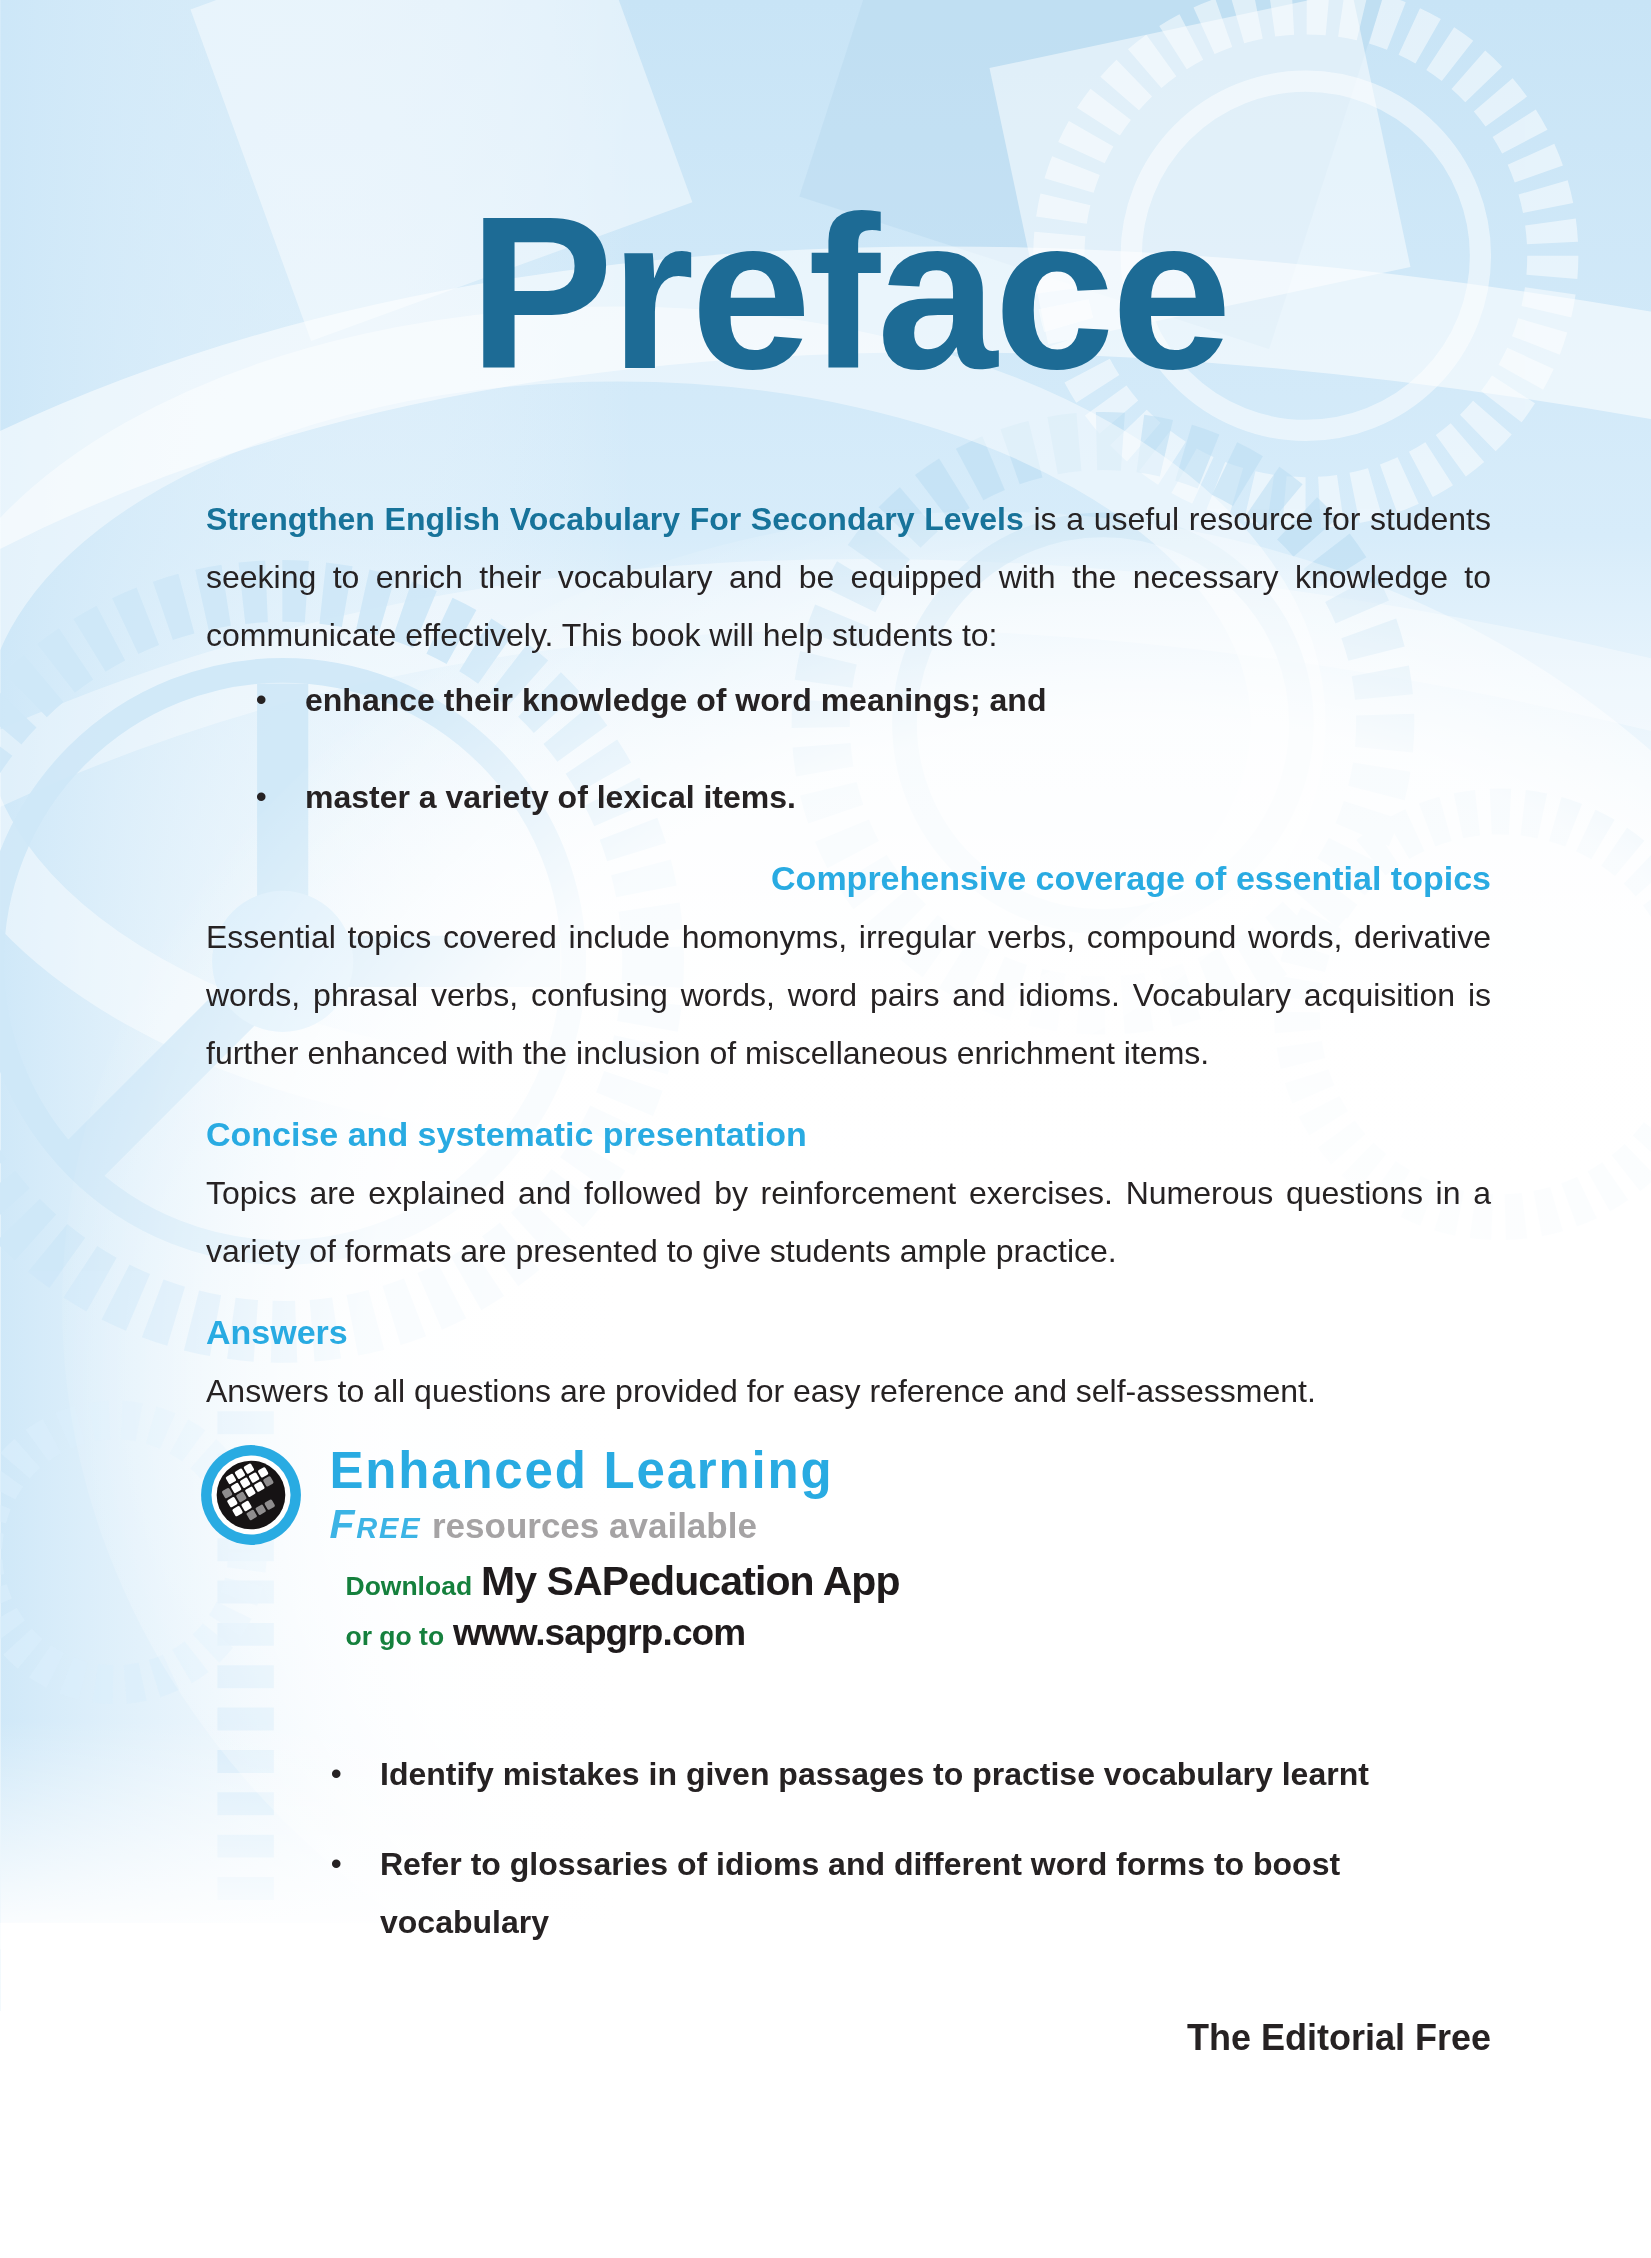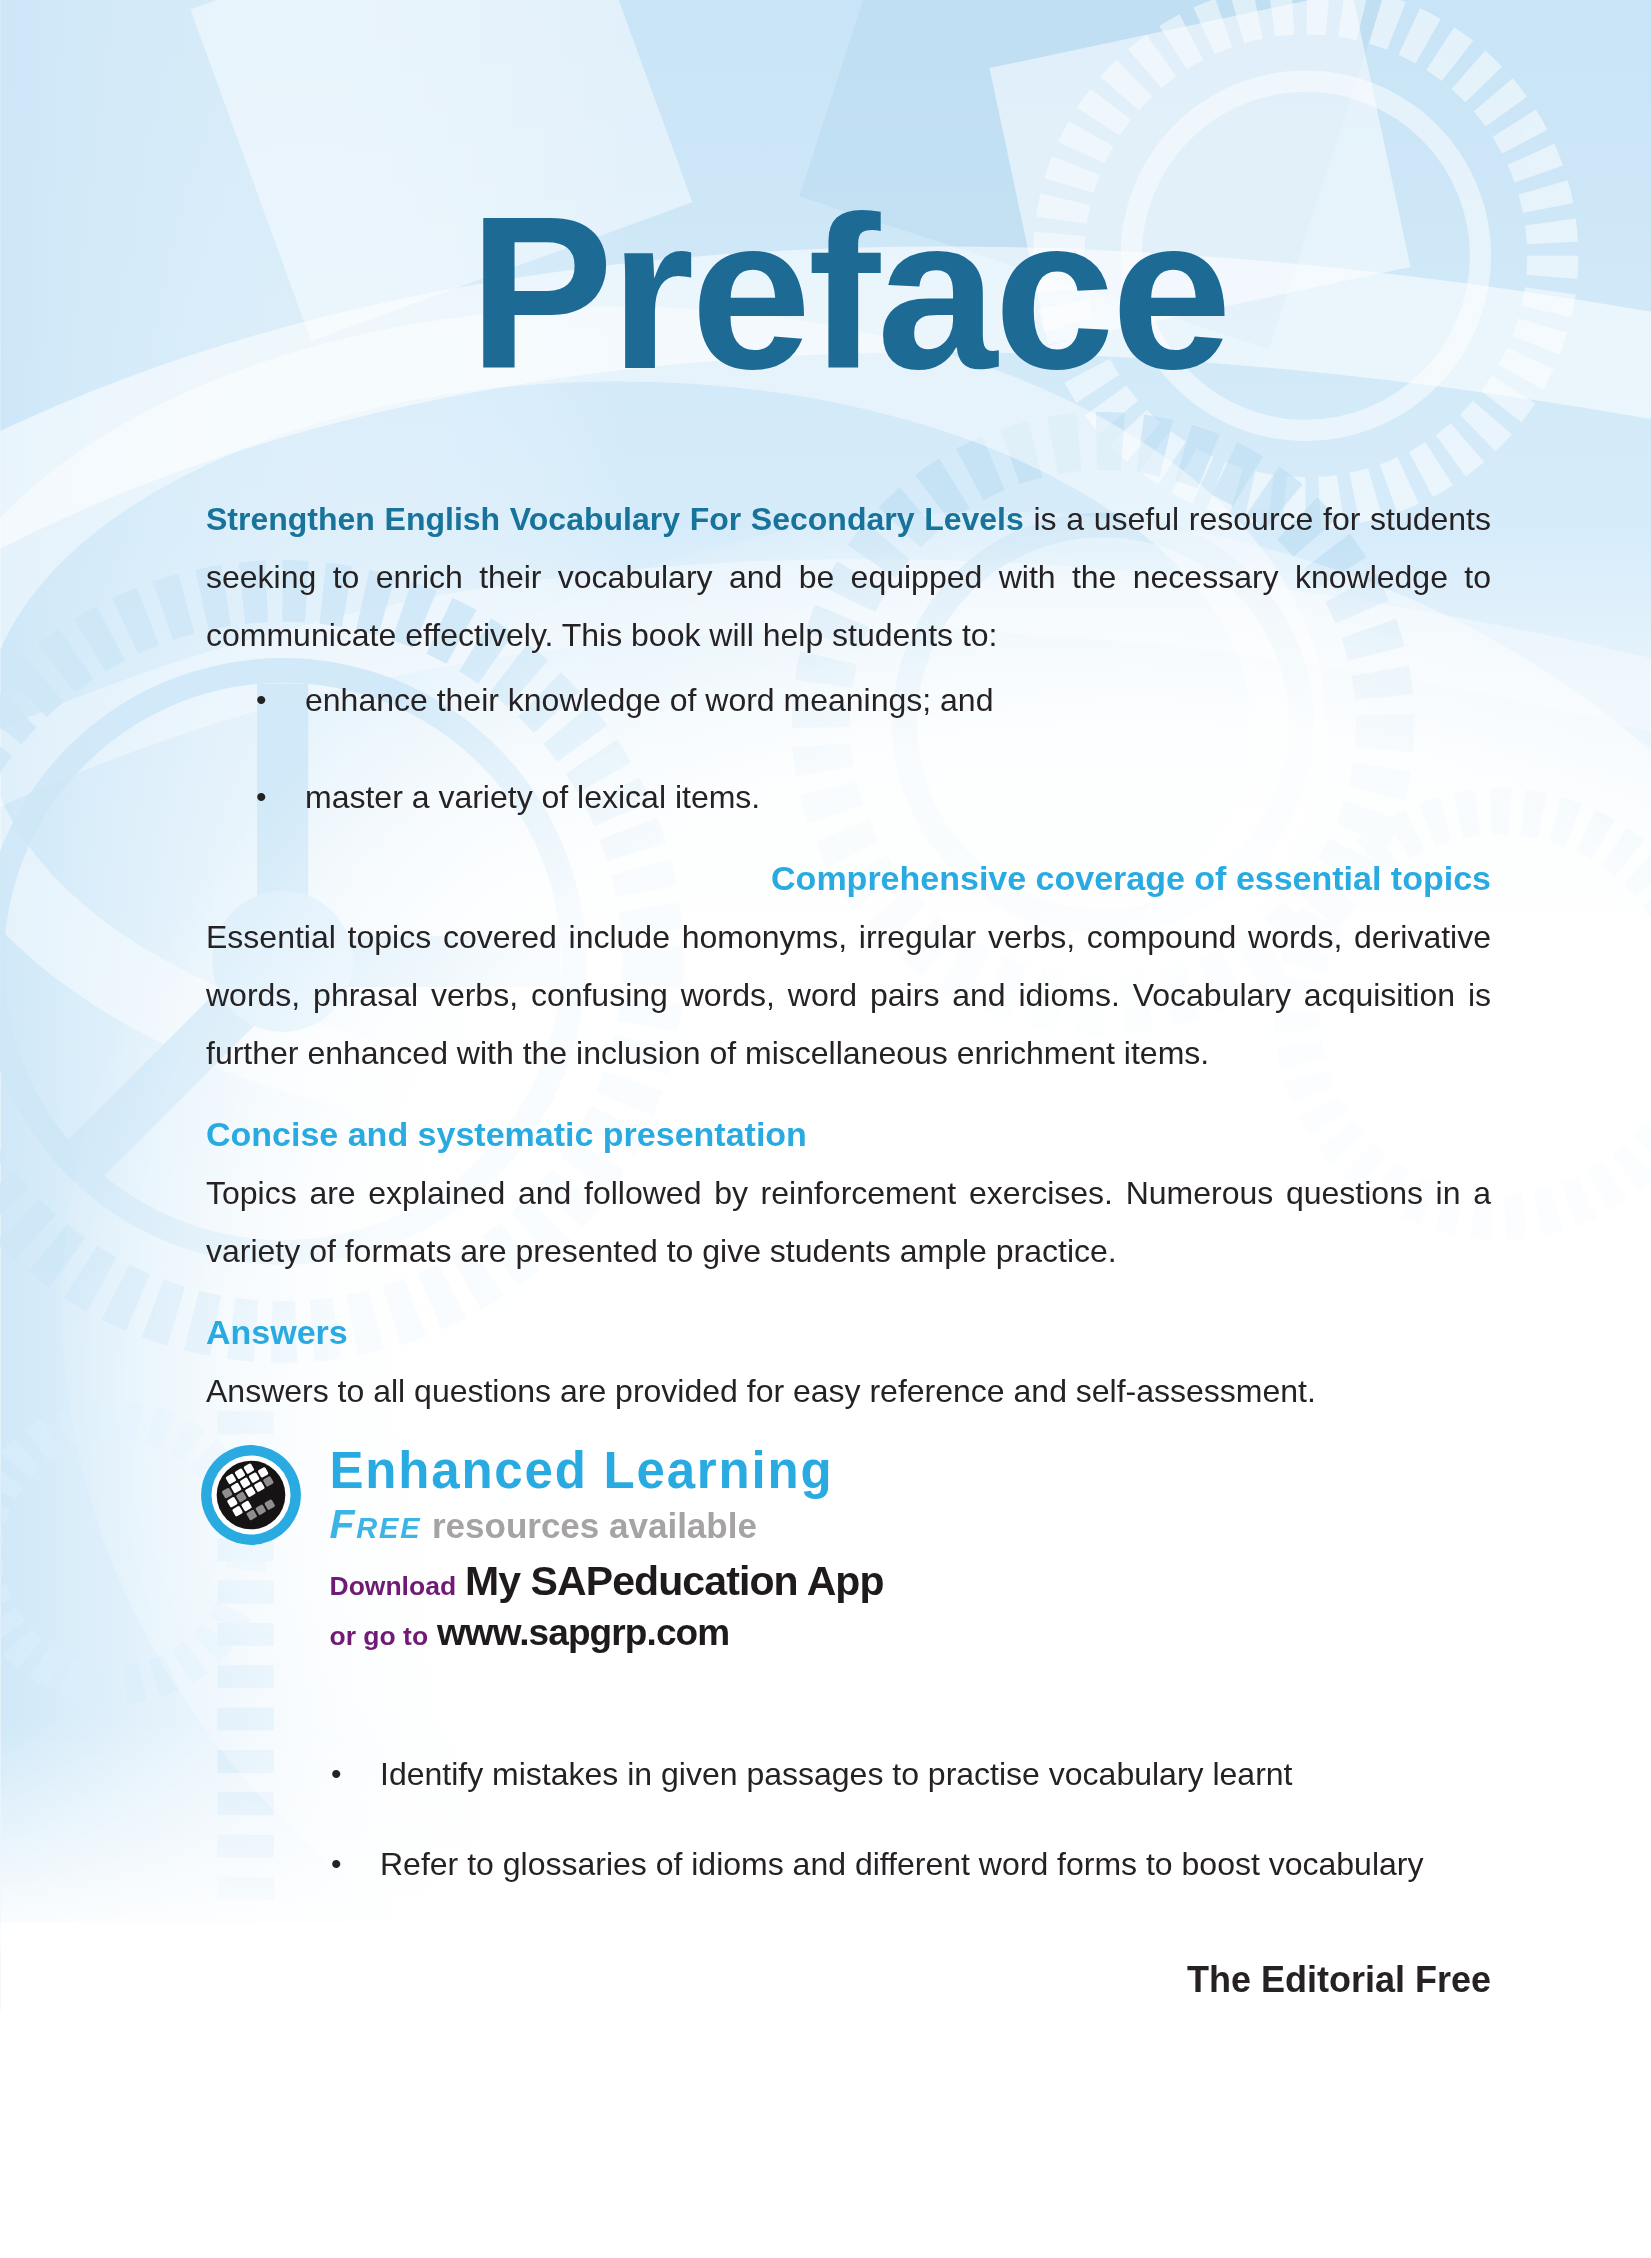--- a/index.html
+++ b/index.html
@@ -48,21 +48,21 @@
     font-weight: bold;
     color: #29abe2;
   }
   .section-heading.first { margin-top: 32px; text-align: right; }
   .section-body { margin: 8.8px 0 0 0; text-align: justify; }
   .bullet-list {
     list-style: none;
     margin: 7px 0 0 0;
     padding: 0;
   }
-  .bullet-list li { position: relative; padding-left: 99px; }
+  .bullet-list li { position: relative; padding-left: 99px; font-weight: bold; }
   .bullet-list li + li { margin-top: 39px; }
   .bullet-list li::before {
     content: "\2022";
     position: absolute;
     left: 50px; top: 0;
     font-size: 30px;
     color: #262223;
   }
   .app-bullets { margin-top: 85px; }
   .app-bullets li { padding-left: 174px; }
@@ -92,21 +92,21 @@
     color: #3cb4e5;
     font-variant: small-caps;
   }
   .el-free-suffix {
     font-size: 35px;
     font-weight: bold;
     color: #a5a3a4;
     margin-left: 10.6px;
   }
   .el-download-line { margin-top: 5.3px; line-height: 42px; }
-  .el-prefix { font-size: 26.5px; font-weight: bold; color: #701a75; }
+  .el-prefix { font-size: 26.5px; font-weight: bold; color: #15803d; margin-left: 16px; }
   .el-app-name { font-size: 41px; font-weight: bold; color: #1f1b1c; margin-left: 8.8px; letter-spacing: -0.9px; }
   .el-goto-line { margin-top: 1.8px; line-height: 39px; }
   .el-url { font-size: 37px; font-weight: bold; color: #1f1b1c; margin-left: 8.8px; letter-spacing: -0.9px; }
   .editorial {
     margin-top: 66px;
     text-align: right;
     font-size: 36px;
     line-height: 42px;
     font-weight: bold;
     color: #262223;

